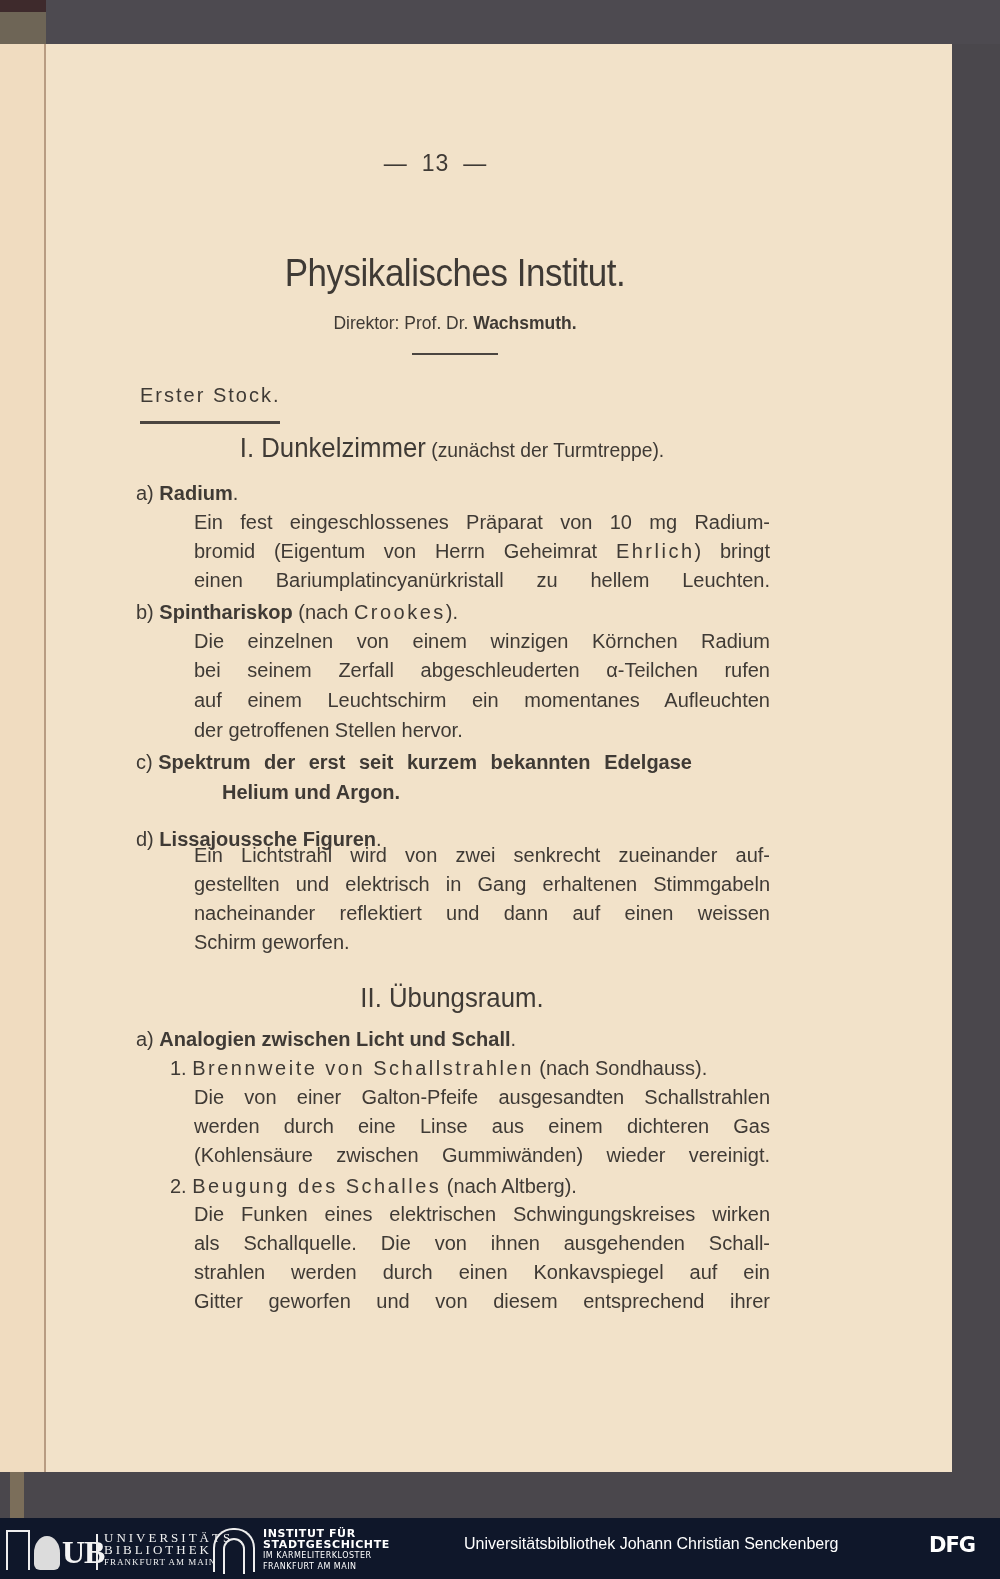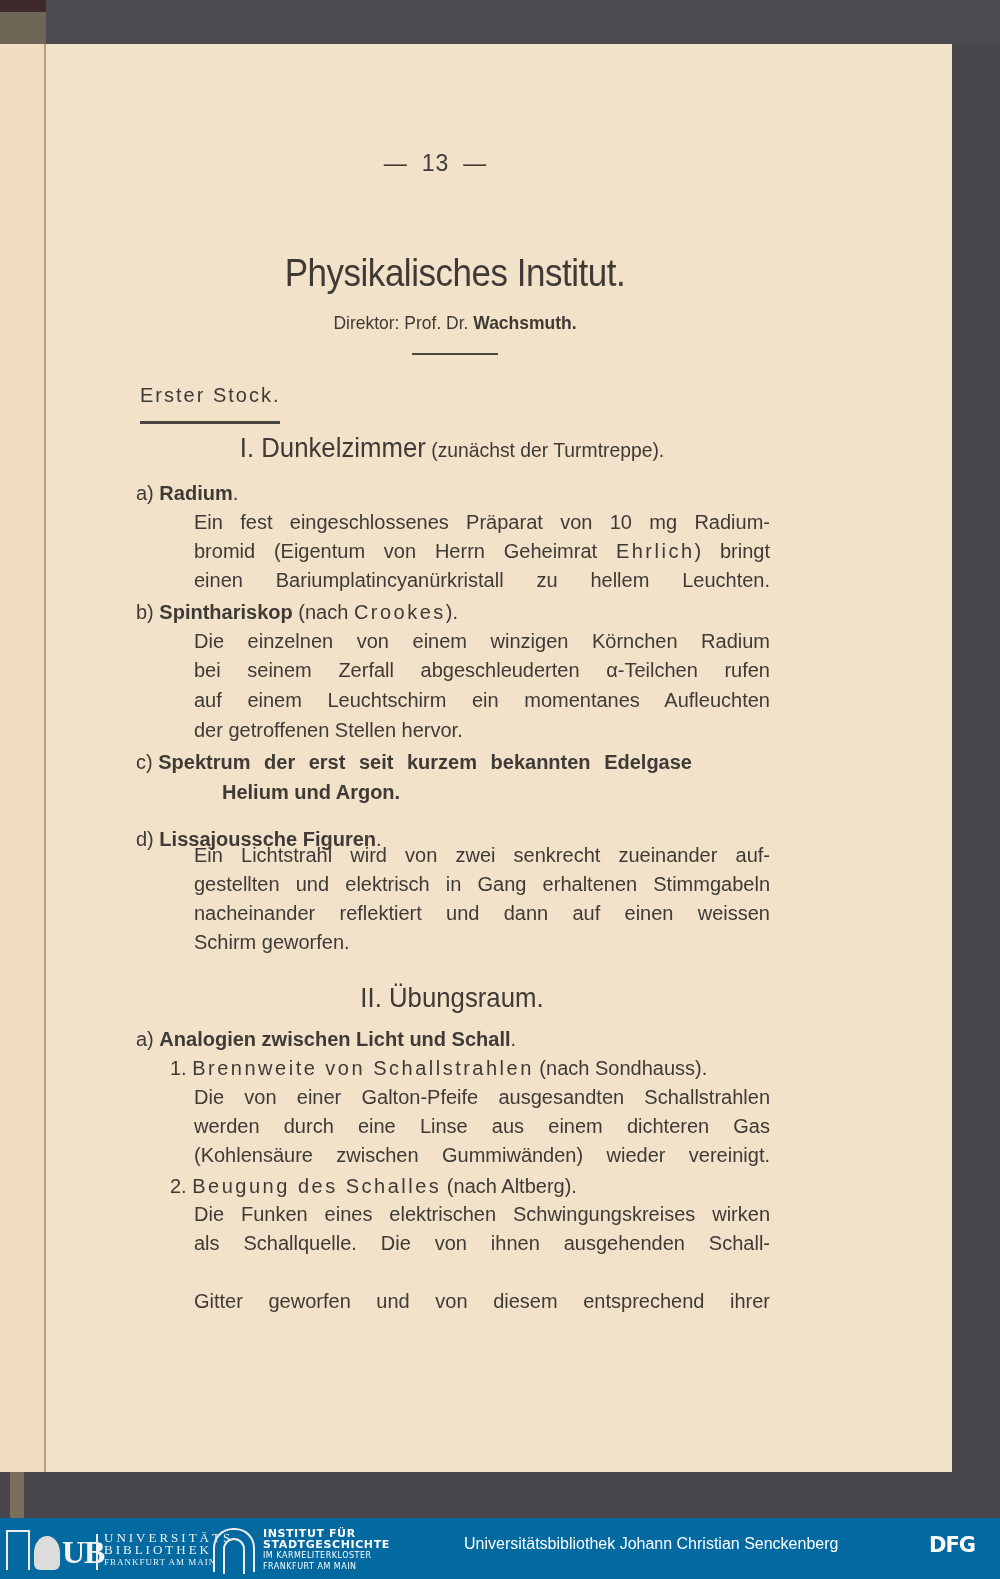--- a/index.html
+++ b/index.html
@@ -61,21 +61,21 @@
     .item-label { left: 90px; font-size: 20px; }
     .item-label b { font-weight: bold; }
     .body-line {
       left: 148px; width: 576px; font-size: 20px;
       text-align: justify; text-align-last: justify;
     }
     .body-line.last { text-align-last: left; }
     .spaced { letter-spacing: 2.5px; }
     .footer {
       position: absolute; left: 0; top: 1518px; width: 1000px; height: 61px;
-      background: #0369a1; color: #ffffff;
+      background: #0f172a; color: #ffffff;
     }
     .ub-logo { position: absolute; left: 6px; top: 10px; width: 200px; height: 44px; }
     .ub-facade {
       position: absolute; left: 0; top: 2px; width: 24px; height: 40px;
       border: 2px solid #eee; border-bottom: none; box-sizing: border-box;
     }
     .ub-portrait {
       position: absolute; left: 28px; top: 8px; width: 26px; height: 34px;
       border-radius: 50% 50% 6px 6px; background: #dcdcdc;
     }
@@ -189,20 +189,21 @@
   <div class="abs body-line" style="top:1042px;">Die von einer Galton-Pfeife ausgesandten Schallstrahlen</div>
   <div class="abs body-line" style="top:1071px;">werden durch eine Linse aus einem dichteren Gas</div>
   <div class="abs body-line" style="top:1100px;">(Kohlensäure zwischen Gummiwänden) wieder vereinigt.</div>
 
   <div class="abs item-label" style="top:1131px; left:124px;">
     <span>2.</span>
     <span class="spaced">Beugung des Schalles</span><span> (nach Altberg).</span>
   </div>
   <div class="abs body-line" style="top:1159px;">Die Funken eines elektrischen Schwingungskreises wirken</div>
   <div class="abs body-line" style="top:1188px;">als Schallquelle. Die von ihnen ausgehenden Schall-</div>
+  <div class="abs body-line" style="top:1217px;">strahlen werden durch einen Konkavspiegel auf ein</div>
   <div class="abs body-line" style="top:1246px;">Gitter geworfen und von diesem entsprechend ihrer</div>
 </div>
 
 <div class="footer">
   <div class="ub-logo">
     <div class="ub-facade"></div>
     <div class="ub-portrait"></div>
     <div class="ub-letters">UB</div>
     <div class="ub-divider"></div>
     <div class="ub-text">

